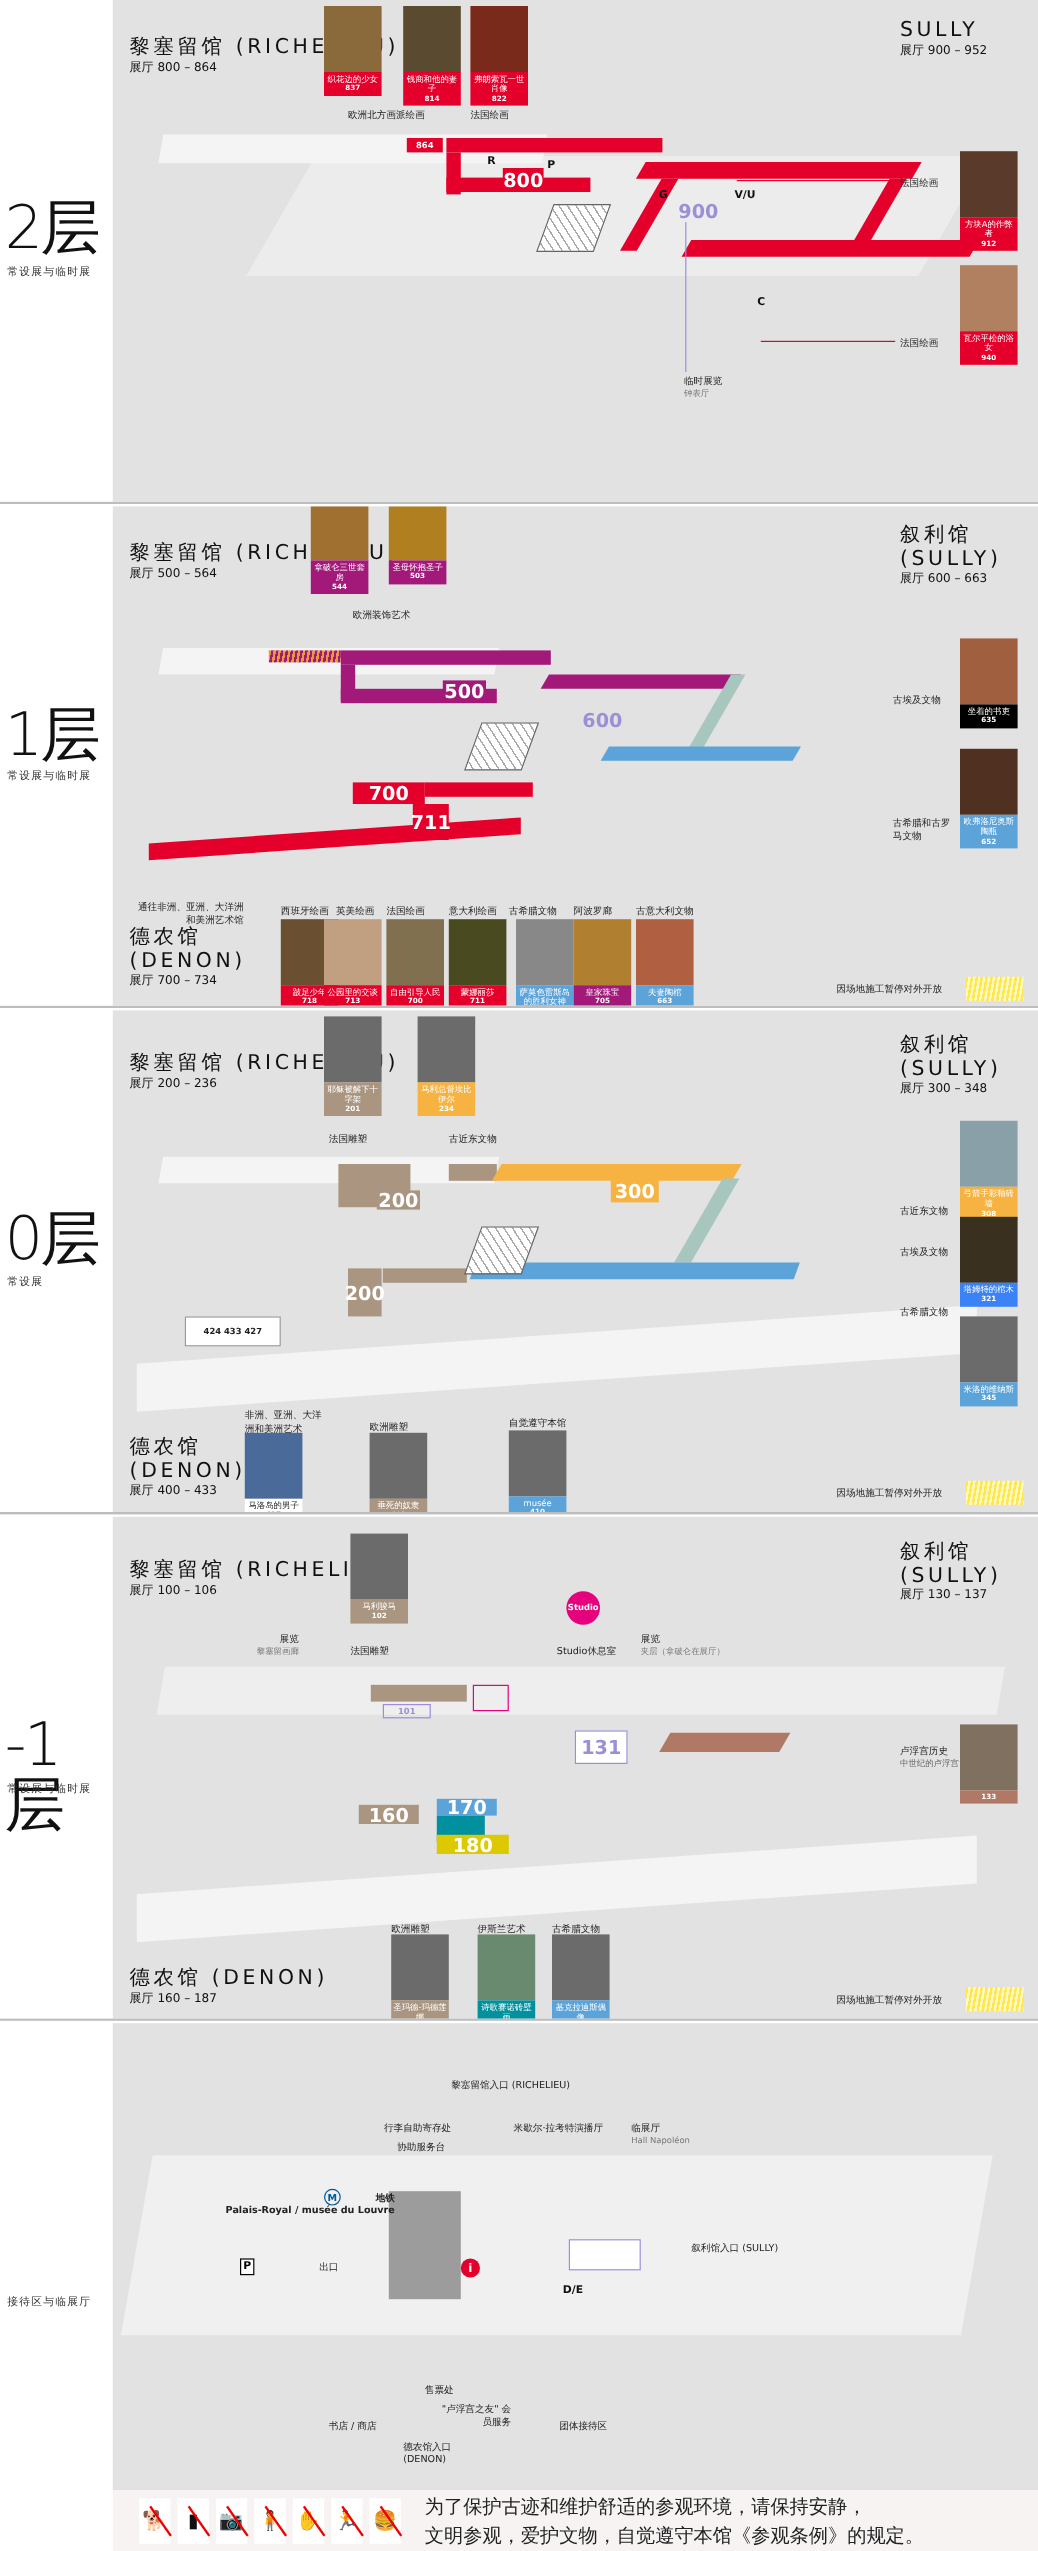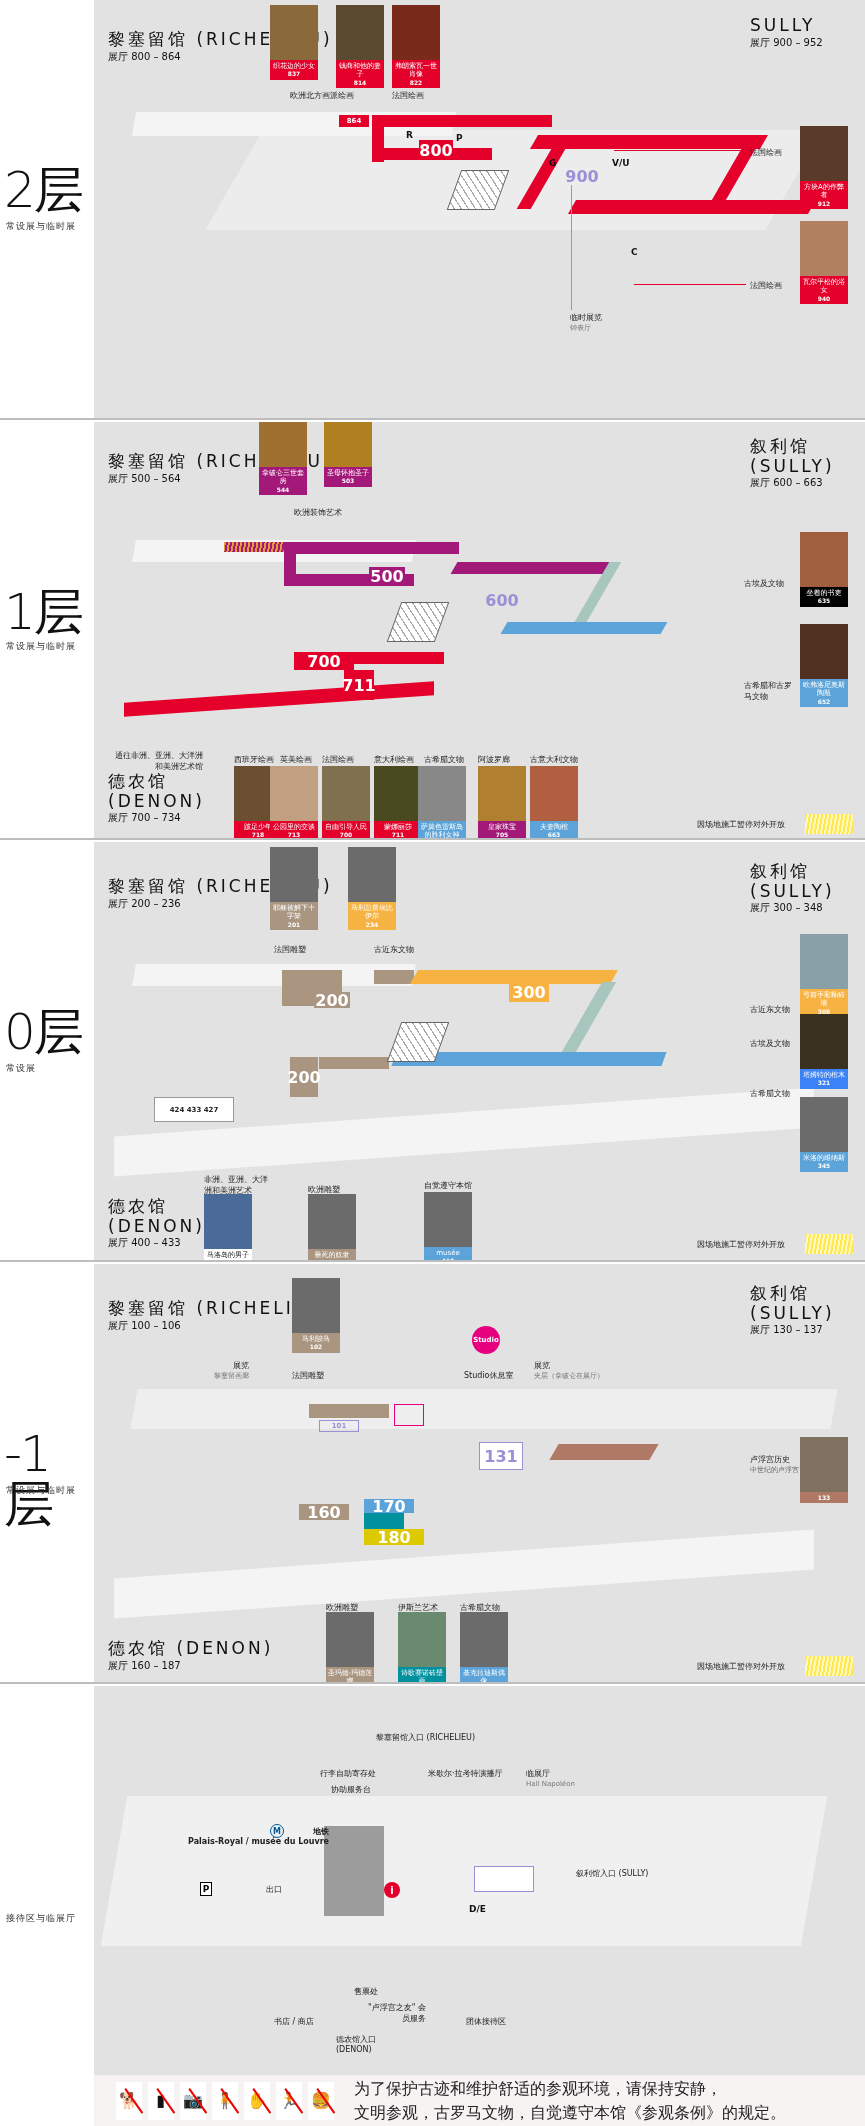--- a/index.html
+++ b/index.html
@@ -149,21 +149,21 @@
         <div class="cap" style="background:#e4002b"><span>公园里的交谈</span><span class="n">713</span></div>
       </div>
   <div class="card" style="left:228px;top:344px">
         <div class="img" style="background:#807050"></div>
         <div class="cap" style="background:#e4002b"><span>自由引导人民</span><span class="n">700</span></div>
       </div>
   <div class="card" style="left:280px;top:344px">
         <div class="img" style="background:#4a4a20"></div>
         <div class="cap" style="background:#e4002b"><span>蒙娜丽莎</span><span class="n">711</span></div>
       </div>
-  <div class="card" style="left:324px;top:344px">
+  <div class="card" style="left:336px;top:344px">
         <div class="img" style="background:#888"></div>
         <div class="cap" style="background:#5ba3d9"><span>萨莫色雷斯岛的胜利女神</span></div>
       </div>
   <div class="card" style="left:384px;top:344px">
         <div class="img" style="background:#b08030"></div>
         <div class="cap" style="background:#a3197a"><span>皇家珠宝</span><span class="n">705</span></div>
       </div>
   <div class="card" style="left:436px;top:344px">
         <div class="img" style="background:#b06040"></div>
         <div class="cap" style="background:#5ba3d9"><span>夫妻陶棺</span><span class="n">663</span></div>
@@ -323,14 +323,14 @@
 </section>
 
 <div class="rules">
  <div class="rule">🐕</div>
  <div class="rule">▮</div>
  <div class="rule">📷</div>
  <div class="rule">🧍</div>
  <div class="rule">✋</div>
  <div class="rule">🏃</div>
  <div class="rule">🍔</div>
- <div class="ruletext"><span>为了保护古迹和维护舒适的参观环境，请保持安静，</span><br><span>文明参观，古罗马文物，自觉遵守本馆《参观条例》的规定。</span></div>
+ <div class="ruletext"><span>为了保护古迹和维护舒适的参观环境，请保持安静，</span><br><span>文明参观，爱护文物，自觉遵守本馆《参观条例》的规定。</span></div>
 </div>
 
 </body></html>

